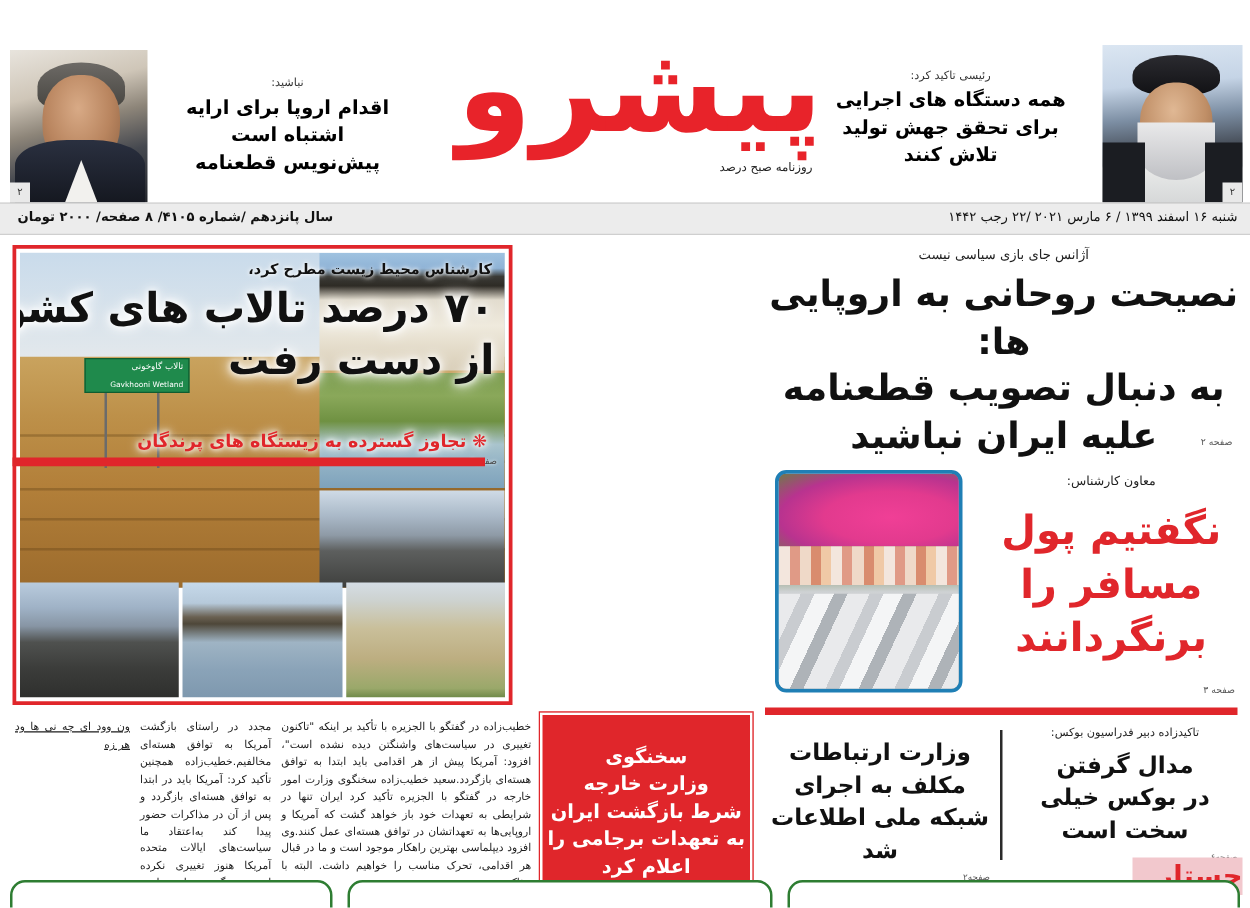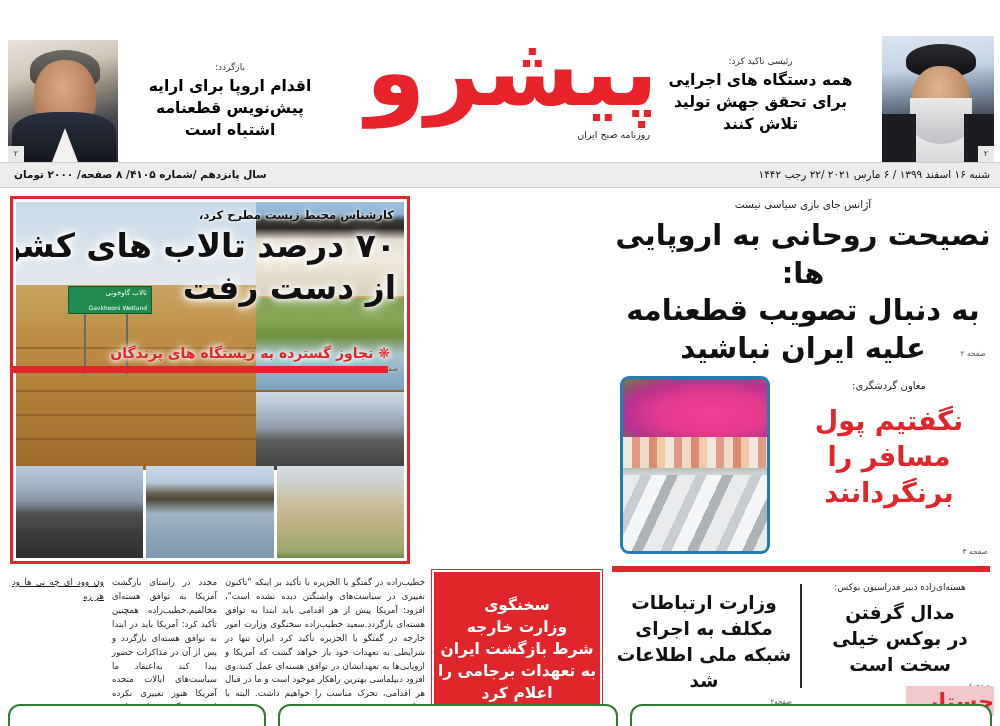--- a/index.html
+++ b/index.html
@@ -125,21 +125,21 @@
       background: linear-gradient(#8e6fa0 0%, #c4439a 14%, #e0449a 26%, #5e7a3e 40%, #cfd2d4 55%, #b9bcc0 72%, #9fa3a7 100%); }
   .tents { position:absolute; left:0; top:34%; width:100%; height:18%;
       background: repeating-linear-gradient(90deg,#f3e6dd 0 9px,#e09a86 9px 17px,#efd9c8 17px 26px,#d98c6e 26px 34px,#f0c9a6 34px 42px); }
   .cars { position:absolute; left:0; bottom:0; width:100%; height:44%;
       background: repeating-linear-gradient(115deg, #e9eaec 0 16px, #c9ccd0 16px 26px, #f4f5f6 26px 40px, #aeb3b8 40px 50px); }
   .blossom { position:absolute; left:0; top:0; width:100%; height:34%;
       background: radial-gradient(ellipse at 62% 60%, #f03f96 0%, #e23a8e 42%, #b8338f 70%, #6e7a49 100%); }
   .rb-text { position:absolute; right:0; top:4px; width:206px; text-align:center; }
   .rb-kicker { font-size:10px; color:#222; }
   .rb-head { margin-top:12px; }
-  .rb-head div { font-size:27px; font-weight:bold; color:#e0262b; line-height:1.34; }
+  .rb-head div { font-size:32px; font-weight:bold; color:#e0262b; line-height:1.34; }
   .rb-pageref { position:absolute; right:4px; bottom:4px; font-size:7.5px; color:#555; }
 
   
   .btext { position:absolute; top:576px; font-size:8.6px; color:#1c1c1c; line-height:1.62;
       text-align:justify; direction:rtl; }
   .c1 { left:12px;  width:92px;  height:130px;text-decoration:underline; }
   .c2 { left:112px; width:105px; height:130px; }
   .c3 { left:225px; width:200px; height:130px; }
 
   
@@ -179,29 +179,29 @@
 
     <div class="mh-photo-left">
       <div class="hair-a"></div>
       <div class="face-a"></div>
       <div class="suit-a"></div>
       <div class="shirt-a"></div>
       <div class="pagemark" style="left:0;bottom:0;">۲</div>
     </div>
 
     <div class="mh-blurb mh-left-blurb">
-      <div class="mh-kicker">بازگردد:</div>
+      <div class="mh-kicker">نباشید:</div>
       <div class="mh-title">اقدام اروپا برای ارایه</div>
+      <div class="mh-title">اشتباه است</div>
       <div class="mh-title">پیش‌نویس قطعنامه</div>
-      <div class="mh-title">اشتباه است</div>
     </div>
 
     <div class="logo">
       <div class="logo-main">پیشرو</div>
-      <div class="logo-sub">روزنامه صبح ایران</div>
+      <div class="logo-sub">روزنامه صبح درصد</div>
     </div>
 
     <div class="mh-blurb mh-right-blurb">
       <div class="mh-kicker">رئیسی تاکید کرد:</div>
       <div class="mh-title">همه دستگاه های اجرایی</div>
       <div class="mh-title">برای تحقق جهش تولید</div>
       <div class="mh-title">تلاش کنند</div>
     </div>
 
     <div class="mh-photo-right">
@@ -278,21 +278,21 @@
 
   <div class="red-rule" style="right:612px;top:366px;width:378px;"></div>
 
   <div class="rb">
     <div class="rb-photo">
       <div class="blossom"></div>
       <div class="tents"></div>
       <div class="cars"></div>
     </div>
     <div class="rb-text">
-      <div class="rb-kicker">معاون گردشگری:</div>
+      <div class="rb-kicker">معاون کارشناس:</div>
       <div class="rb-head">
         <div>نگفتیم پول</div>
         <div>مسافر را</div>
         <div>برنگردانند</div>
       </div>
     </div>
     <div class="rb-pageref">صفحه ۳</div>
   </div>
 
   <div class="btext c1">ون وود ای چه نی ها ود هر زه</div>
@@ -316,21 +316,21 @@
     <div class="br-head">
       <div>وزارت ارتباطات</div>
       <div>مکلف به اجرای</div>
       <div>شبکه ملی اطلاعات</div>
       <div>شد</div>
     </div>
     <div class="br-pageref">صفحه۲</div>
   </div>
 
   <div class="br-right">
-    <div class="br-kicker">هستەای‌زاده دبیر فدراسیون بوکس:</div>
+    <div class="br-kicker">تاکید‌زاده دبیر فدراسیون بوکس:</div>
     <div class="br-head">
       <div>مدال گرفتن</div>
       <div>در بوکس خیلی</div>
       <div>سخت است</div>
     </div>
     <div class="br-pageref">صفحه۶</div>
   </div>
 
   <div class="jostar">
     <span>جستار</span>

